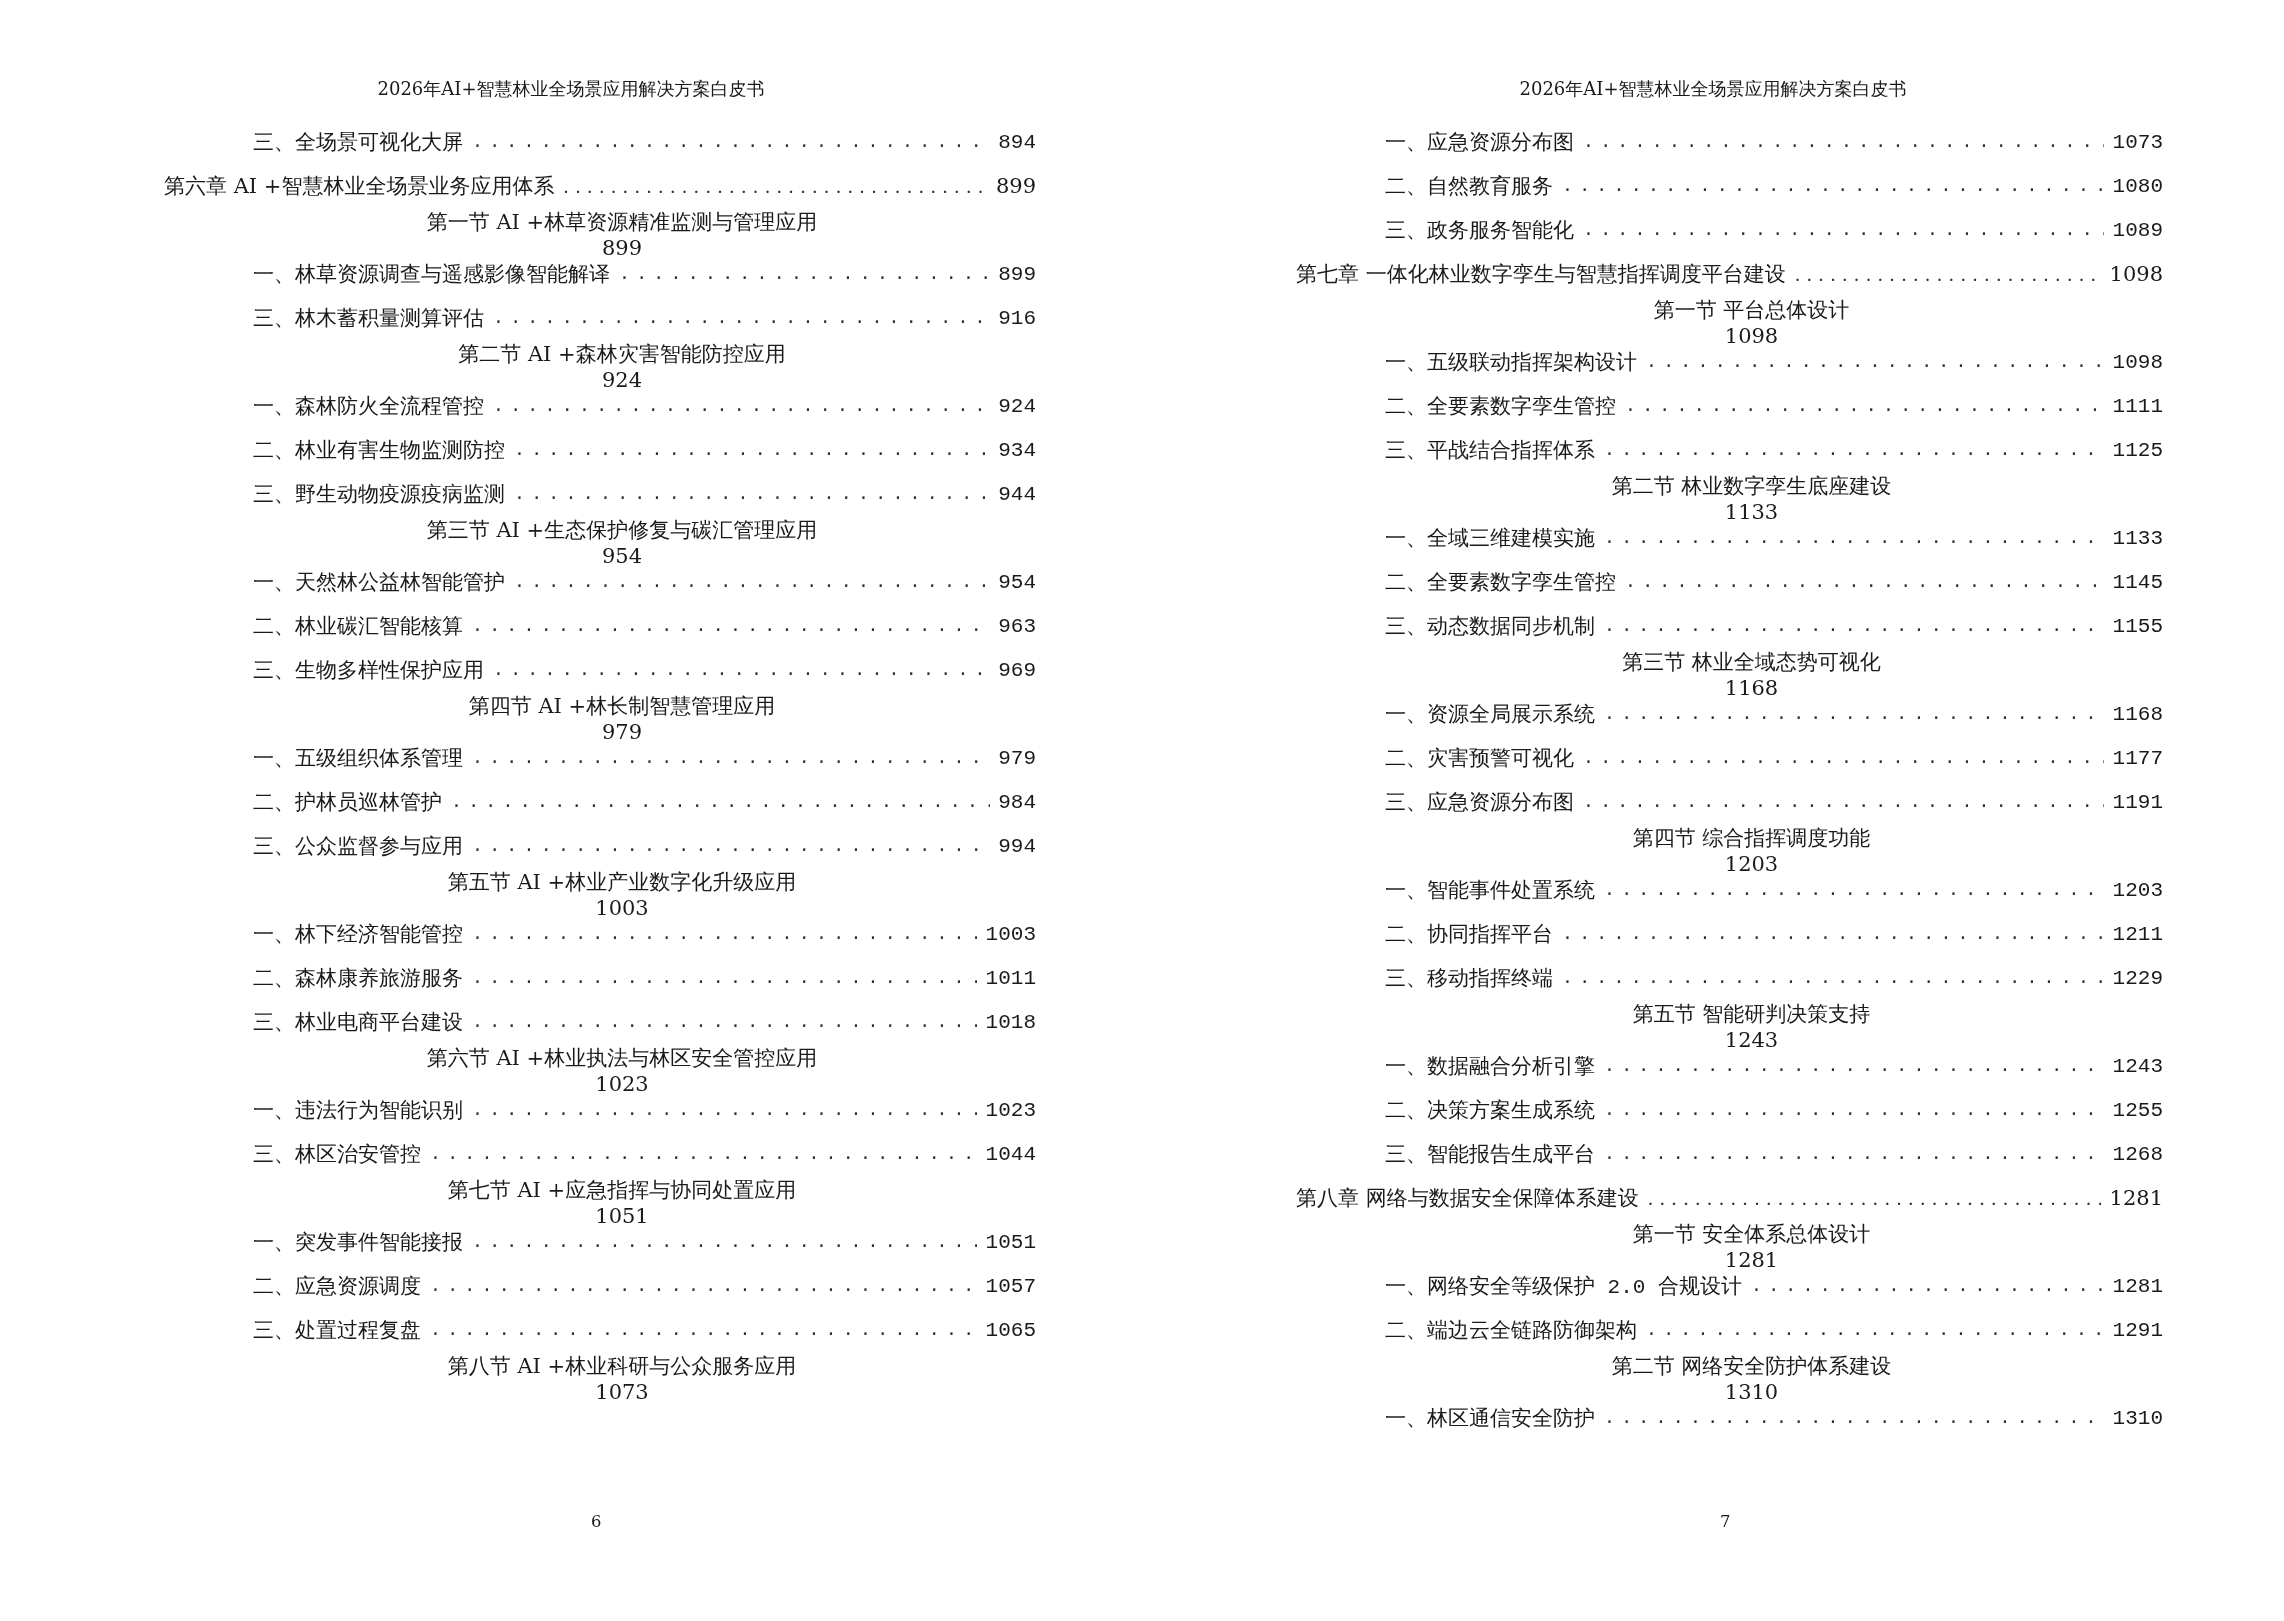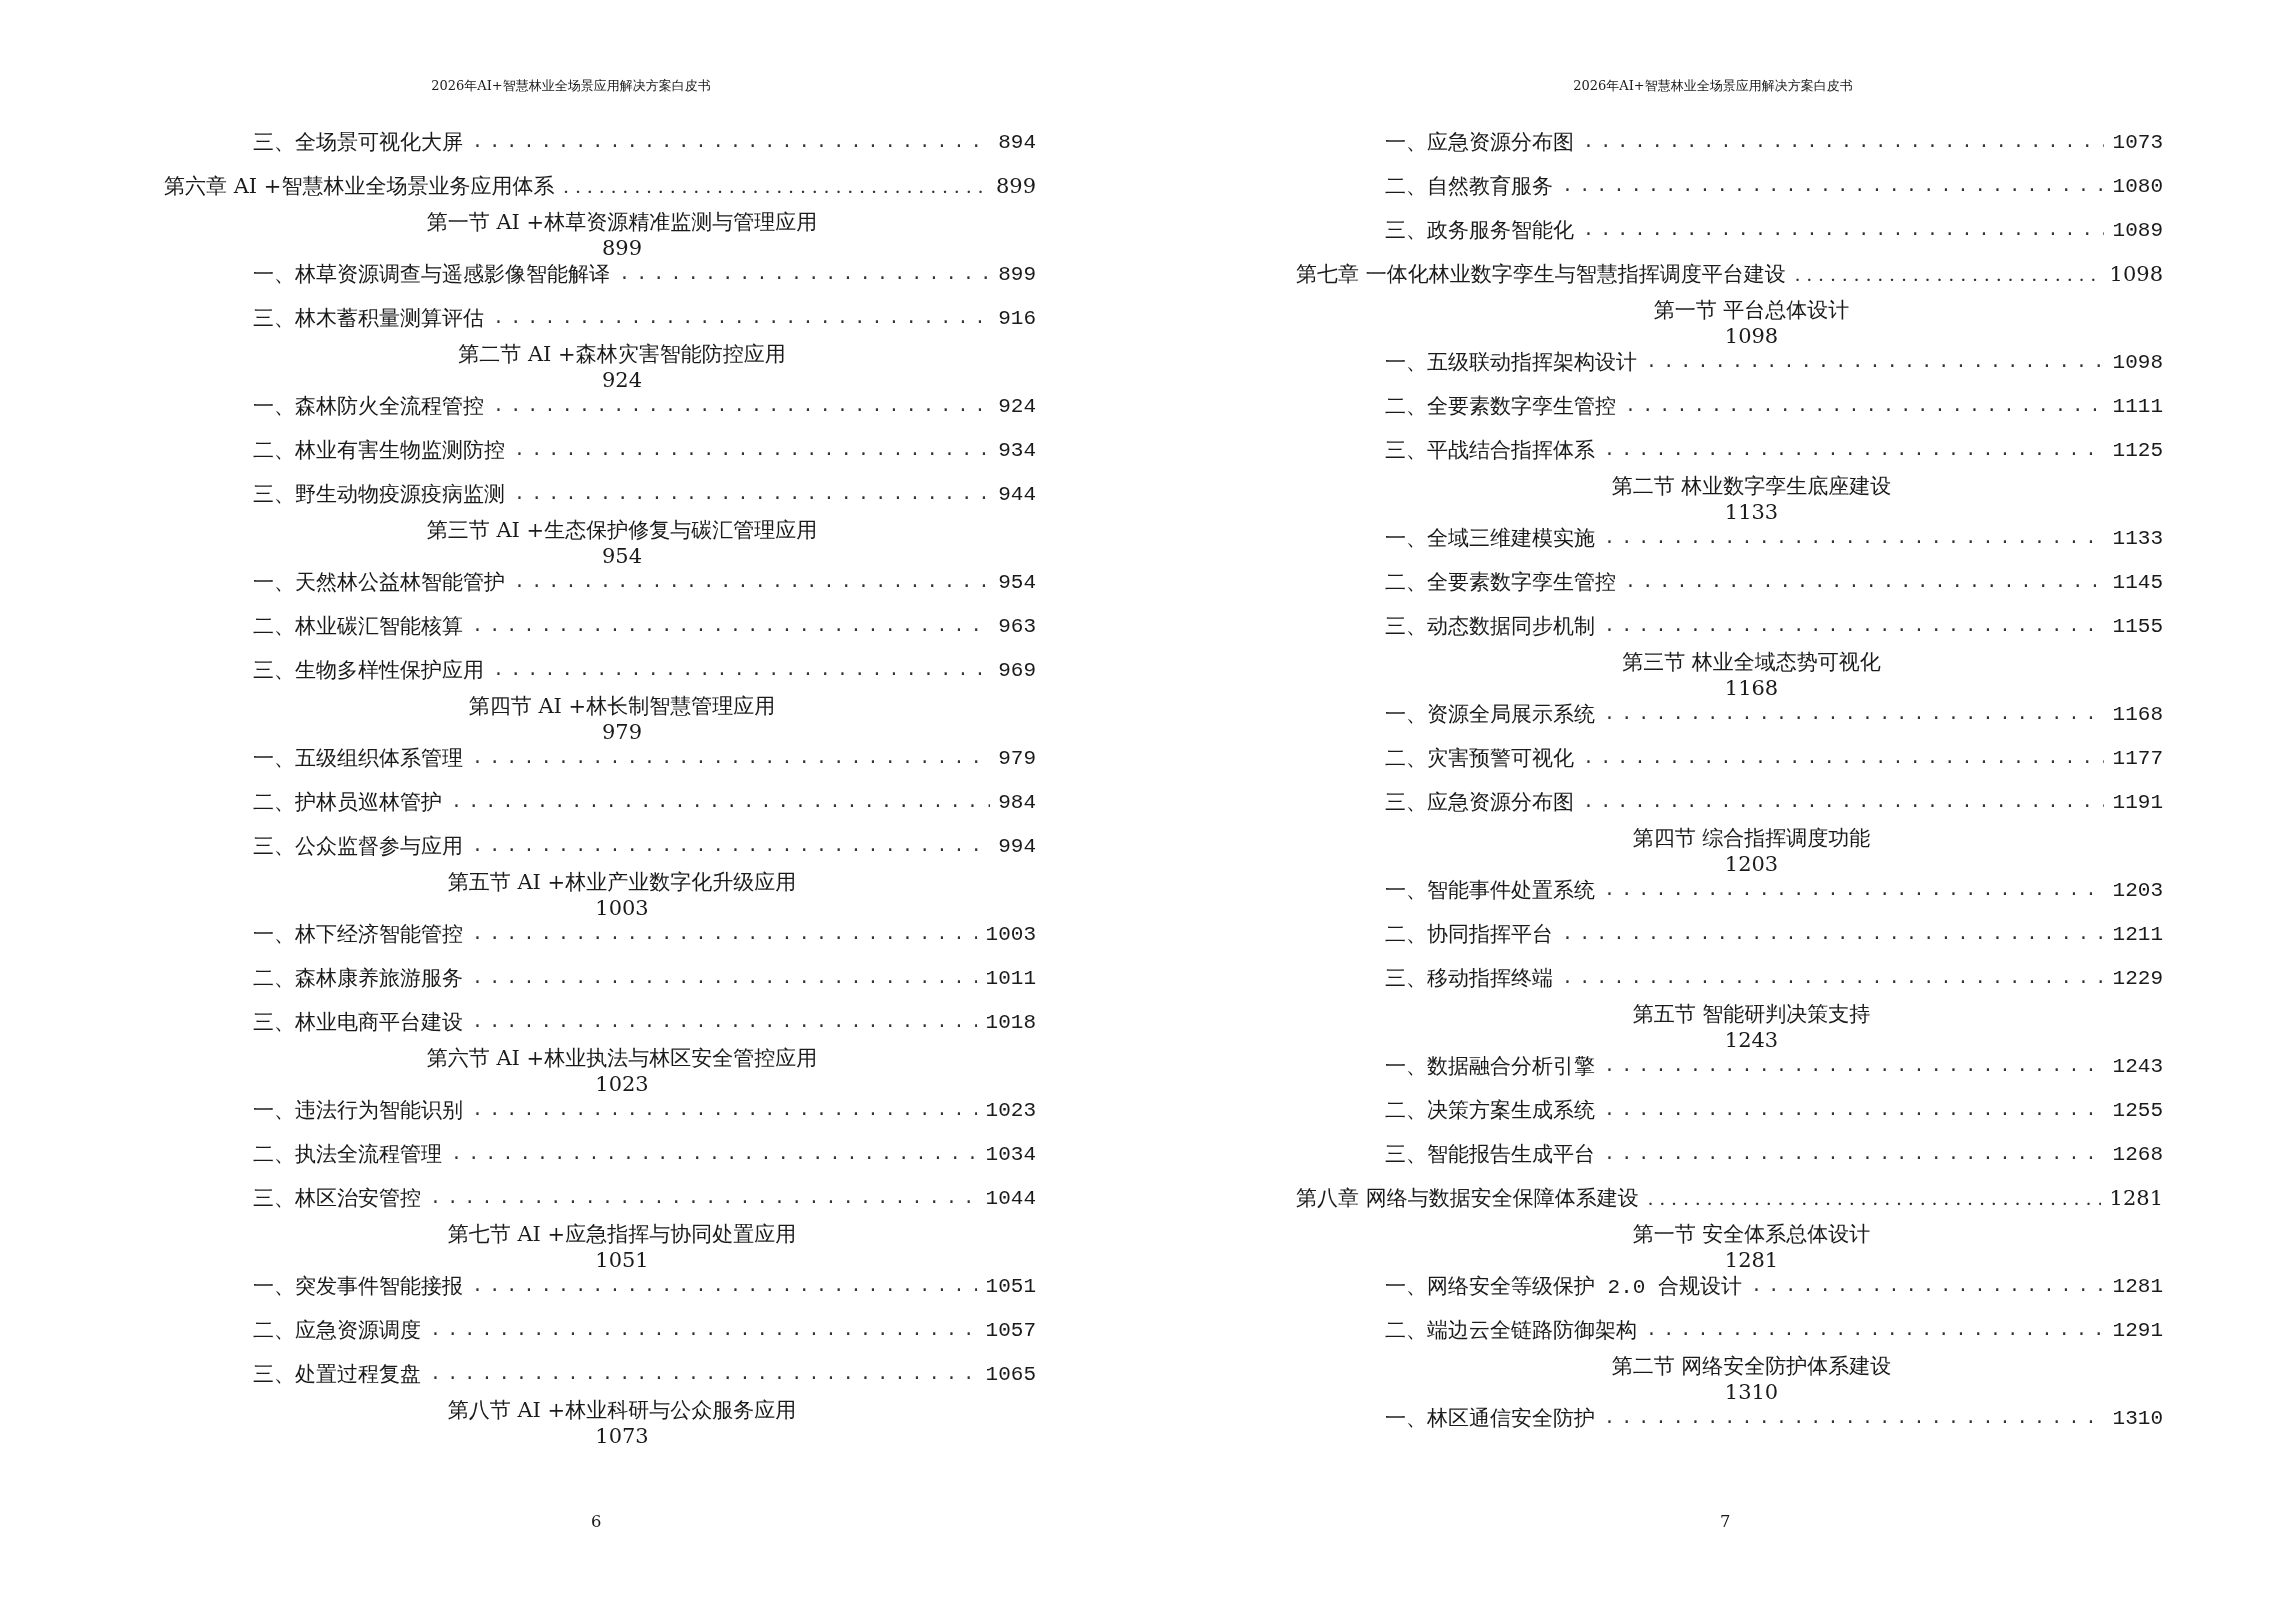--- a/index.html
+++ b/index.html
@@ -2,21 +2,21 @@
 <html style="font-size:7.7px"><head>
 <meta charset="utf-8">
 <style>
   html, body { margin: 0; padding: 0; background: #ffffff; }
   body { width: 2284px; height: 1622px; position: relative; overflow: hidden;
          font-family: "DejaVu Serif", "Liberation Serif", serif; color: #1a1a1a; }
   .page { position: absolute; top: 0; width: 1142px; height: 1622px; background: #ffffff; }
   .page.left { left: 0; }
   .page.right { left: 1142px; }
   .header { position: absolute; top: 77px; left: 0; width: 100%; text-align: center;
-            font-size: 13px; letter-spacing: 0px; }
+            font-size: 18px; letter-spacing: 0px; }
   .toc { position: absolute; top: 120px; }
   .left .toc { left: 164px; width: 872px; }
   .right .toc { left: 154px; width: 867px; }
   .row { height: 44px; display: flex; align-items: center; font-size: 21px; white-space: nowrap; }
   .row .title { flex: 0 0 auto; }
   .row .dots { flex: 1 1 auto; overflow: hidden; margin: 0 8.7px; letter-spacing: 5.8px;
                color: #333; font-size: 19px; line-height: 1; }
   .row .dots::before { content: "......................................................................................................................................................................"; }
   .row .num { flex: 0 0 auto; min-width: 29px; text-align: right; }
   .lvl0 { padding-left: 0; }
@@ -141,25 +141,20 @@
         <span class="title">第六节 AI +林业执法与林区安全管控应用</span>
         <span class="dots"></span>
         <span class="num">1023</span>
       </div>
       <div class="row lvl2">
         <span class="title">一、违法行为智能识别</span>
         <span class="dots"></span>
         <span class="num">1023</span>
       </div>
       <div class="row lvl2">
-        <span class="title">二、执法全流程管理</span>
-        <span class="dots"></span>
-        <span class="num">1034</span>
-      </div>
-      <div class="row lvl2">
         <span class="title">三、林区治安管控</span>
         <span class="dots"></span>
         <span class="num">1044</span>
       </div>
       <div class="row lvl1">
         <span class="title">第七节 AI +应急指挥与协同处置应用</span>
         <span class="dots"></span>
         <span class="num">1051</span>
       </div>
       <div class="row lvl2">

